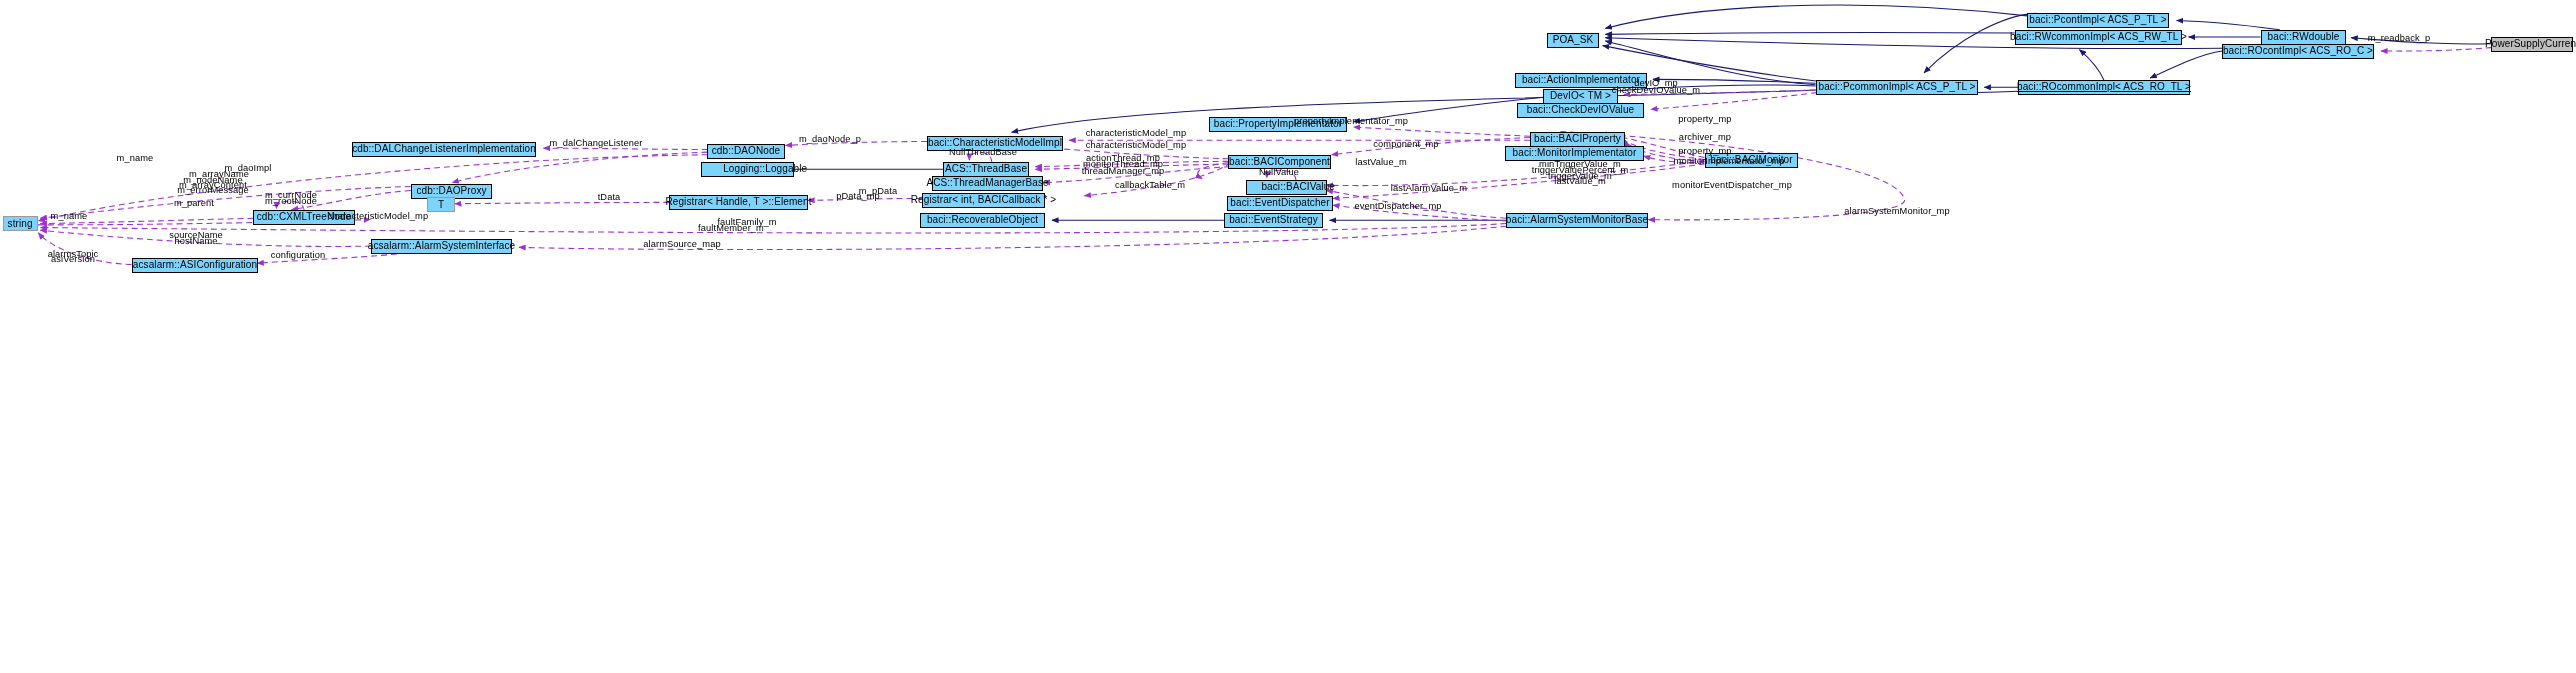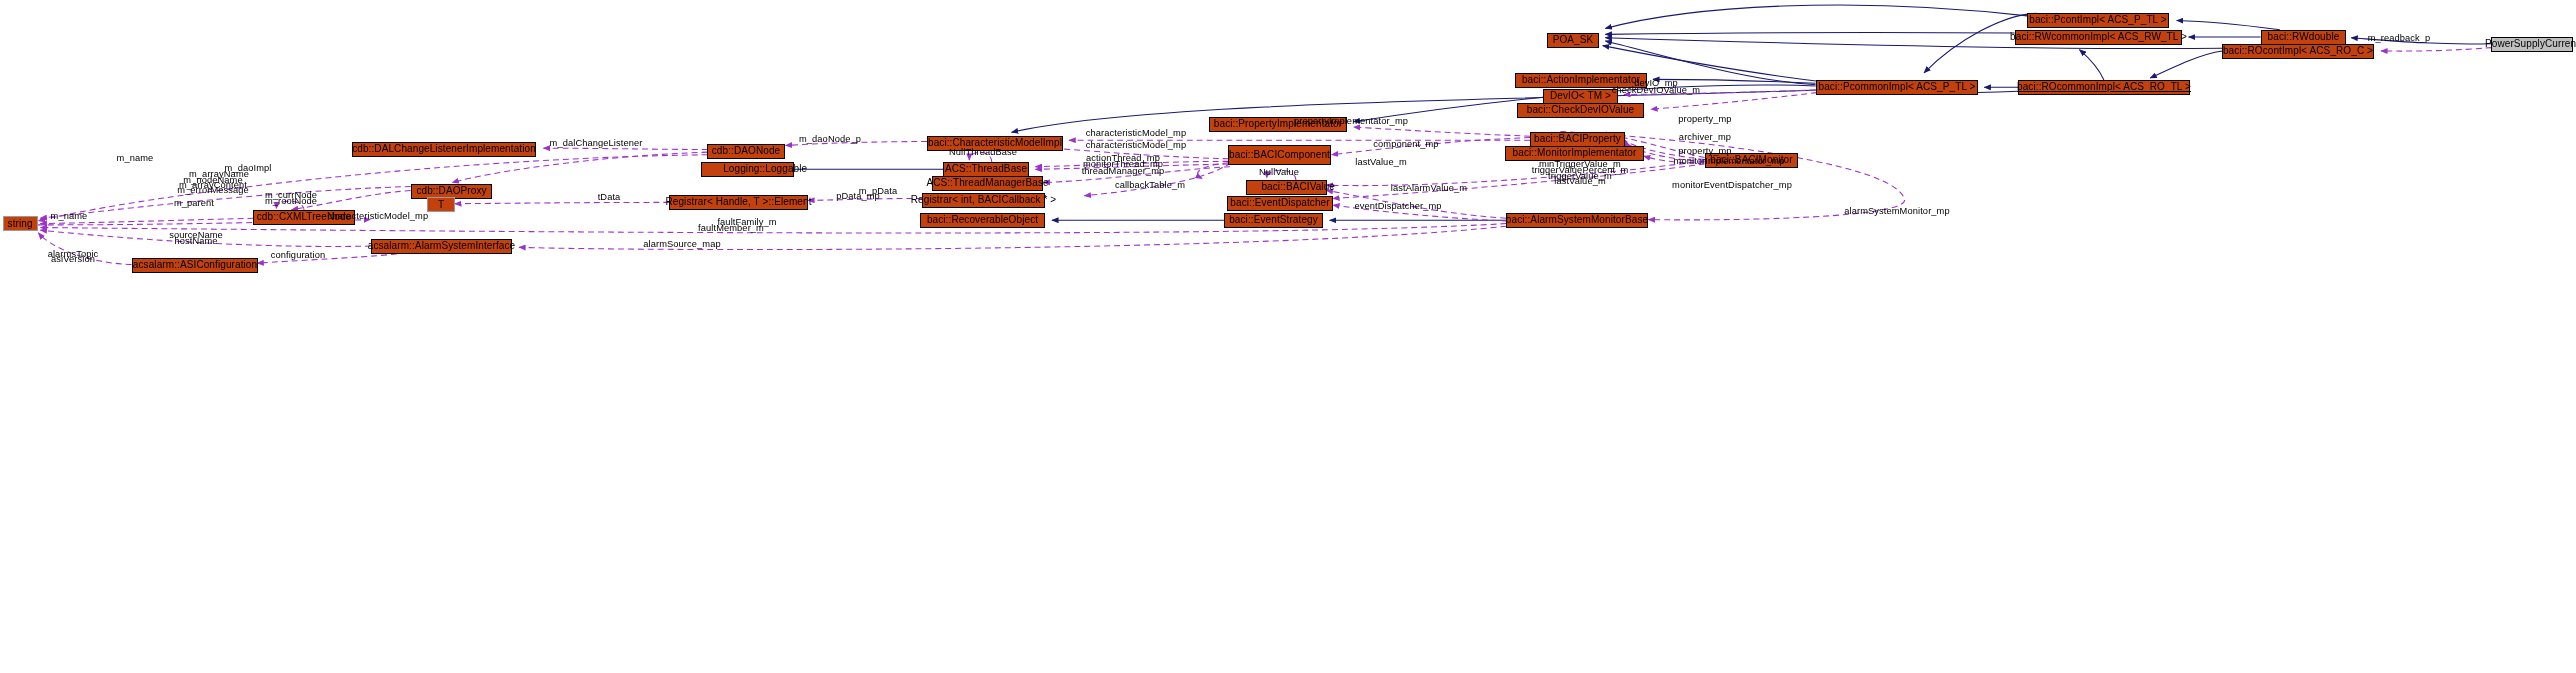--- a/index.html
+++ b/index.html
@@ -23,21 +23,21 @@
     width: 2576px;
     height: 674px;
     pointer-events: none;
   }
   .node {
     position: absolute;
     box-sizing: border-box;
     display: flex;
     align-items: center;
     justify-content: center;
-    background: #c2410c;
+    background: #7dd3fc;
     border: 0.7px solid #000000;
     color: #000000;
     font-size: 10px;
     line-height: 1;
     white-space: nowrap;
     padding: 0 4.6px;
     letter-spacing: 0.1px;
   }
   .node.highlight {
     background: #bfbfbf;
@@ -247,21 +247,21 @@
       </div>
       <div class="node" style="left: 927px; top: 136px; width: 136px; height: 14.5px;">
         <span>baci::CharacteristicModelImpl</span>
       </div>
       <div class="node" style="left: 701px; top: 162px; width: 93px; height: 14.5px; padding-left: 40px;">
         <span>Logging::Loggable</span>
       </div>
       <div class="node" style="left: 943px; top: 162px; width: 86px; height: 14.5px;">
         <span>ACS::ThreadBase</span>
       </div>
-      <div class="node" style="left: 1228px; top: 145px; width: 103px; height: 20px;">
+      <div class="node" style="left: 1228px; top: 155px; width: 103px; height: 14px;">
         <span>baci::BACIComponent</span>
       </div>
       <div class="node" style="left: 932px; top: 176px; width: 111px; height: 14.5px;">
         <span>ACS::ThreadManagerBase</span>
       </div>
       <div class="node" style="left: 1246px; top: 180px; width: 81px; height: 14.5px; padding-left: 28px;">
         <span>baci::BACIValue</span>
       </div>
       <div class="node" style="left: 411px; top: 184px; width: 81px; height: 14.5px;">
         <span>cdb::DAOProxy</span>

